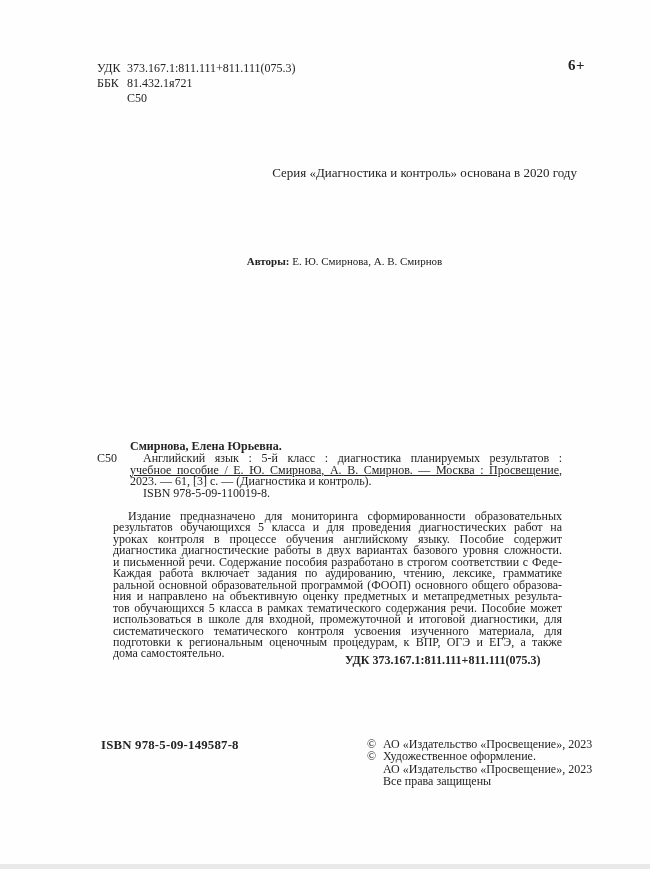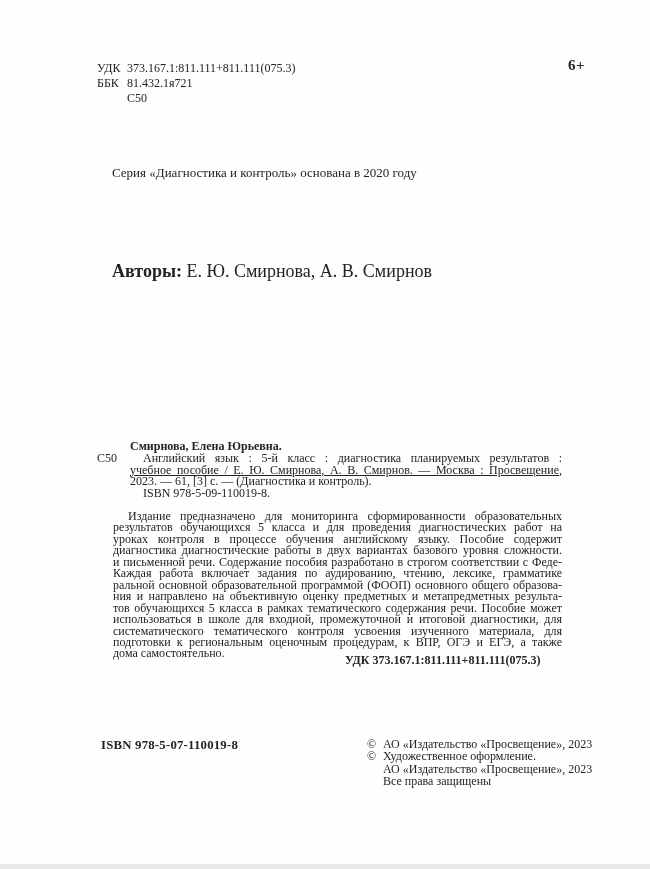--- a/index.html
+++ b/index.html
@@ -16,22 +16,22 @@
     overflow: hidden;
   }
 
   
   .top-block { position: absolute; left: 97px; top: 61px; font-size: 12px; line-height: 15px; }
   .code-row { display: flex; }
   .code-row .lbl { width: 30px; }
   .age-mark { position: absolute; left: 568px; top: 57px; font-size: 15px; font-weight: bold; letter-spacing: .5px; }
 
   
-  .series-line { position: absolute; left: 112px; top: 165px; width: 465px; text-align: left; font-size: 13px; }
-  .authors-line { position: absolute; left: 112px; top: 255px; width: 465px; text-align: left; font-size: 18px; margin-top: 6px; }
+  .series-line { position: absolute; left: 112px; top: 165px; width: 465px; text-align: right; font-size: 13px; }
+  .authors-line { position: absolute; left: 112px; top: 255px; width: 465px; text-align: center; font-size: 11px; }
   .authors-line .b { font-weight: bold; }
 
   
   .catalog { position: absolute; left: 97px; top: 441px; width: 465px; font-size: 12px; line-height: 11.8px; }
   .catalog .hang-code { position: absolute; left: 0; top: 12px; }
   .cat-heading { padding-left: 33px; font-weight: bold; }
   .cat-title { padding-left: 46px; }
   .cat-imprint { padding-left: 33px; text-decoration: underline; }
   .cat-collation { padding-left: 33px; }
   .cat-isbn { padding-left: 46px; }
@@ -100,21 +100,21 @@
       <div class="ann-line">использоваться в школе для входной, промежуточной и итоговой диагностики, для</div>
       <div class="ann-line">систематического тематического контроля усвоения изученного материала, для</div>
       <div class="ann-line">подготовки к региональным оценочным процедурам, к ВПР, ОГЭ и ЕГЭ, а также</div>
       <div class="ann-line">дома самостоятельно.</div>
     </div>
 
   <div class="classification">
     <div>УДК 373.167.1:811.111+811.111(075.3)</div>
   </div>
 
-  <div class="footer-isbn">ISBN 978-5-07-110019-8</div>
+  <div class="footer-isbn">ISBN 978-5-09-149587-8</div>
 
   <div class="copyright-block">
     <div class="cr-row">
       <span class="mark">©</span>
       <span>АО «Издательство «Просвещение», 2023</span>
     </div>
     <div class="cr-row">
       <span class="mark">©</span>
       <span>Художественное оформление.</span>
     </div>

